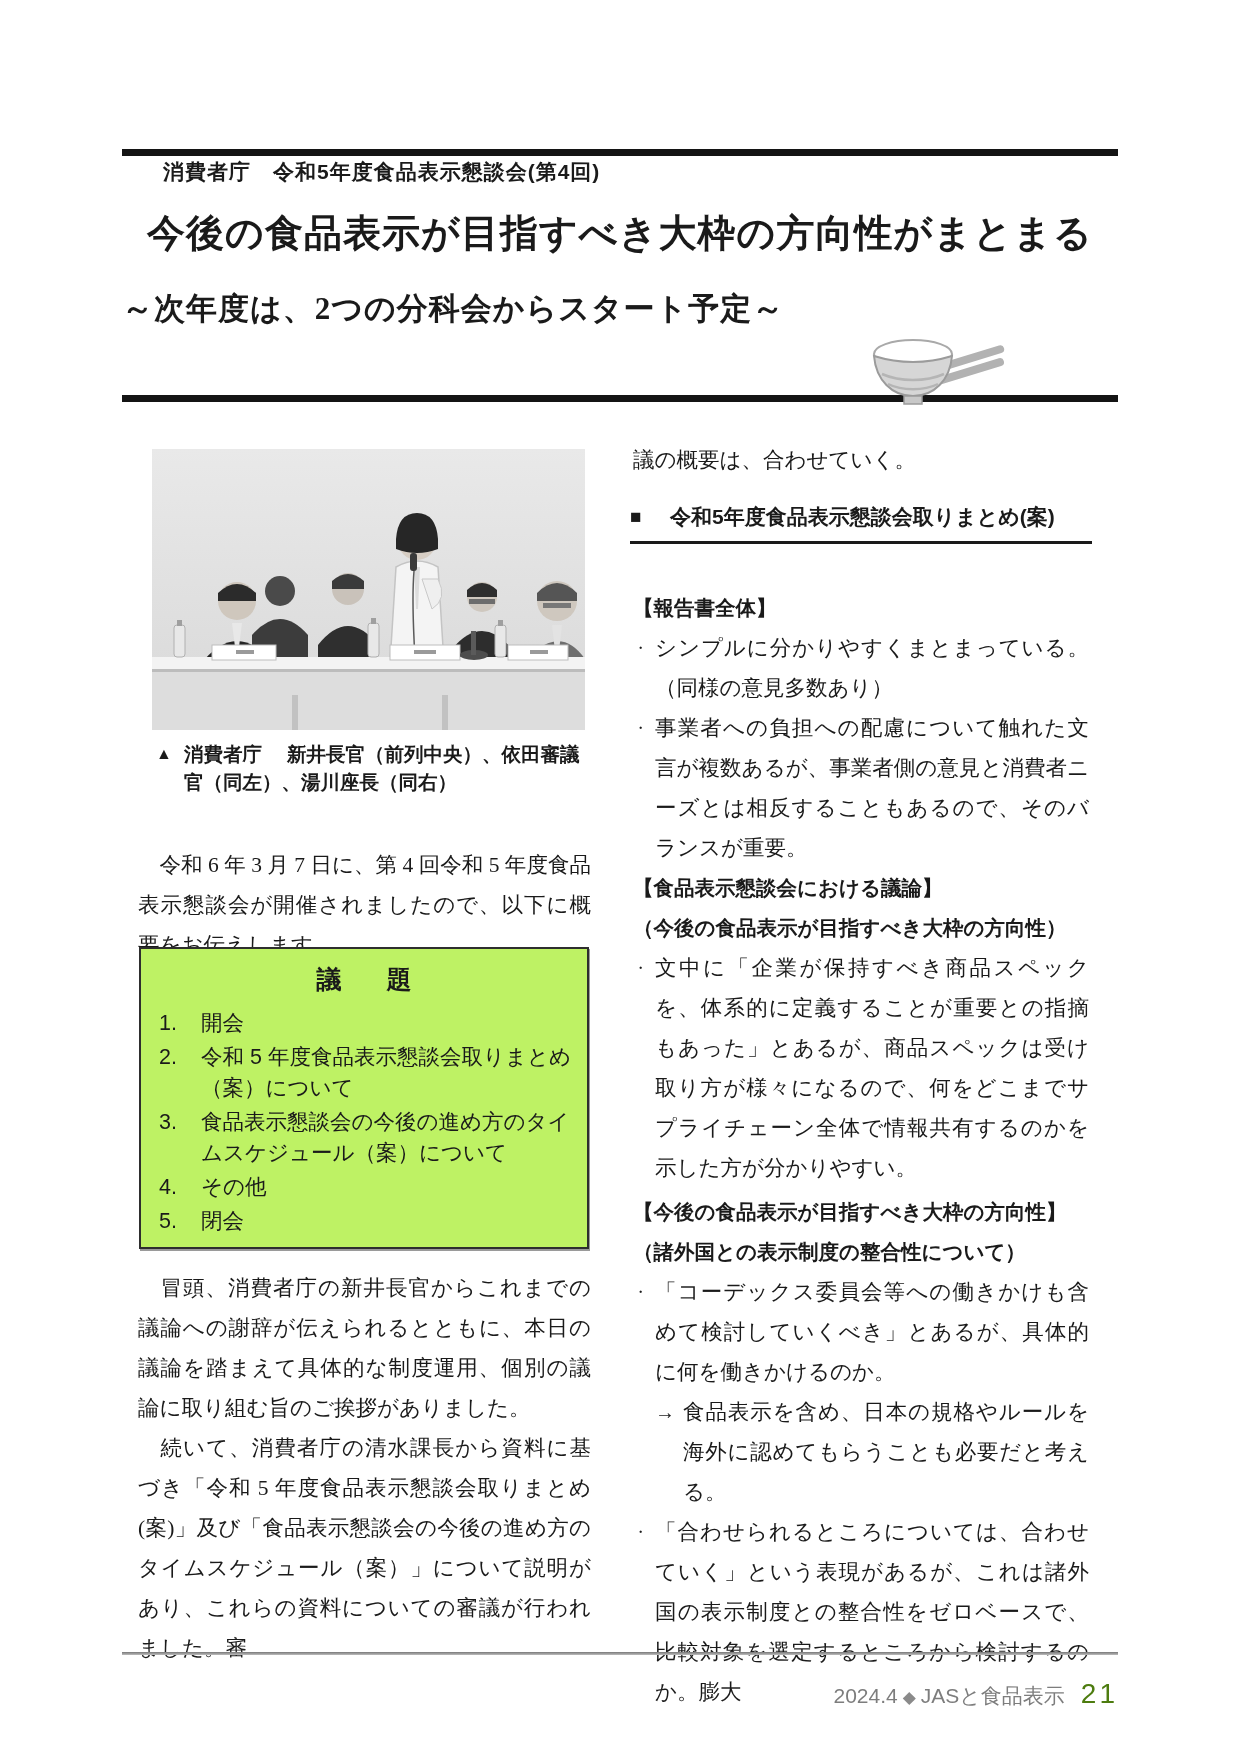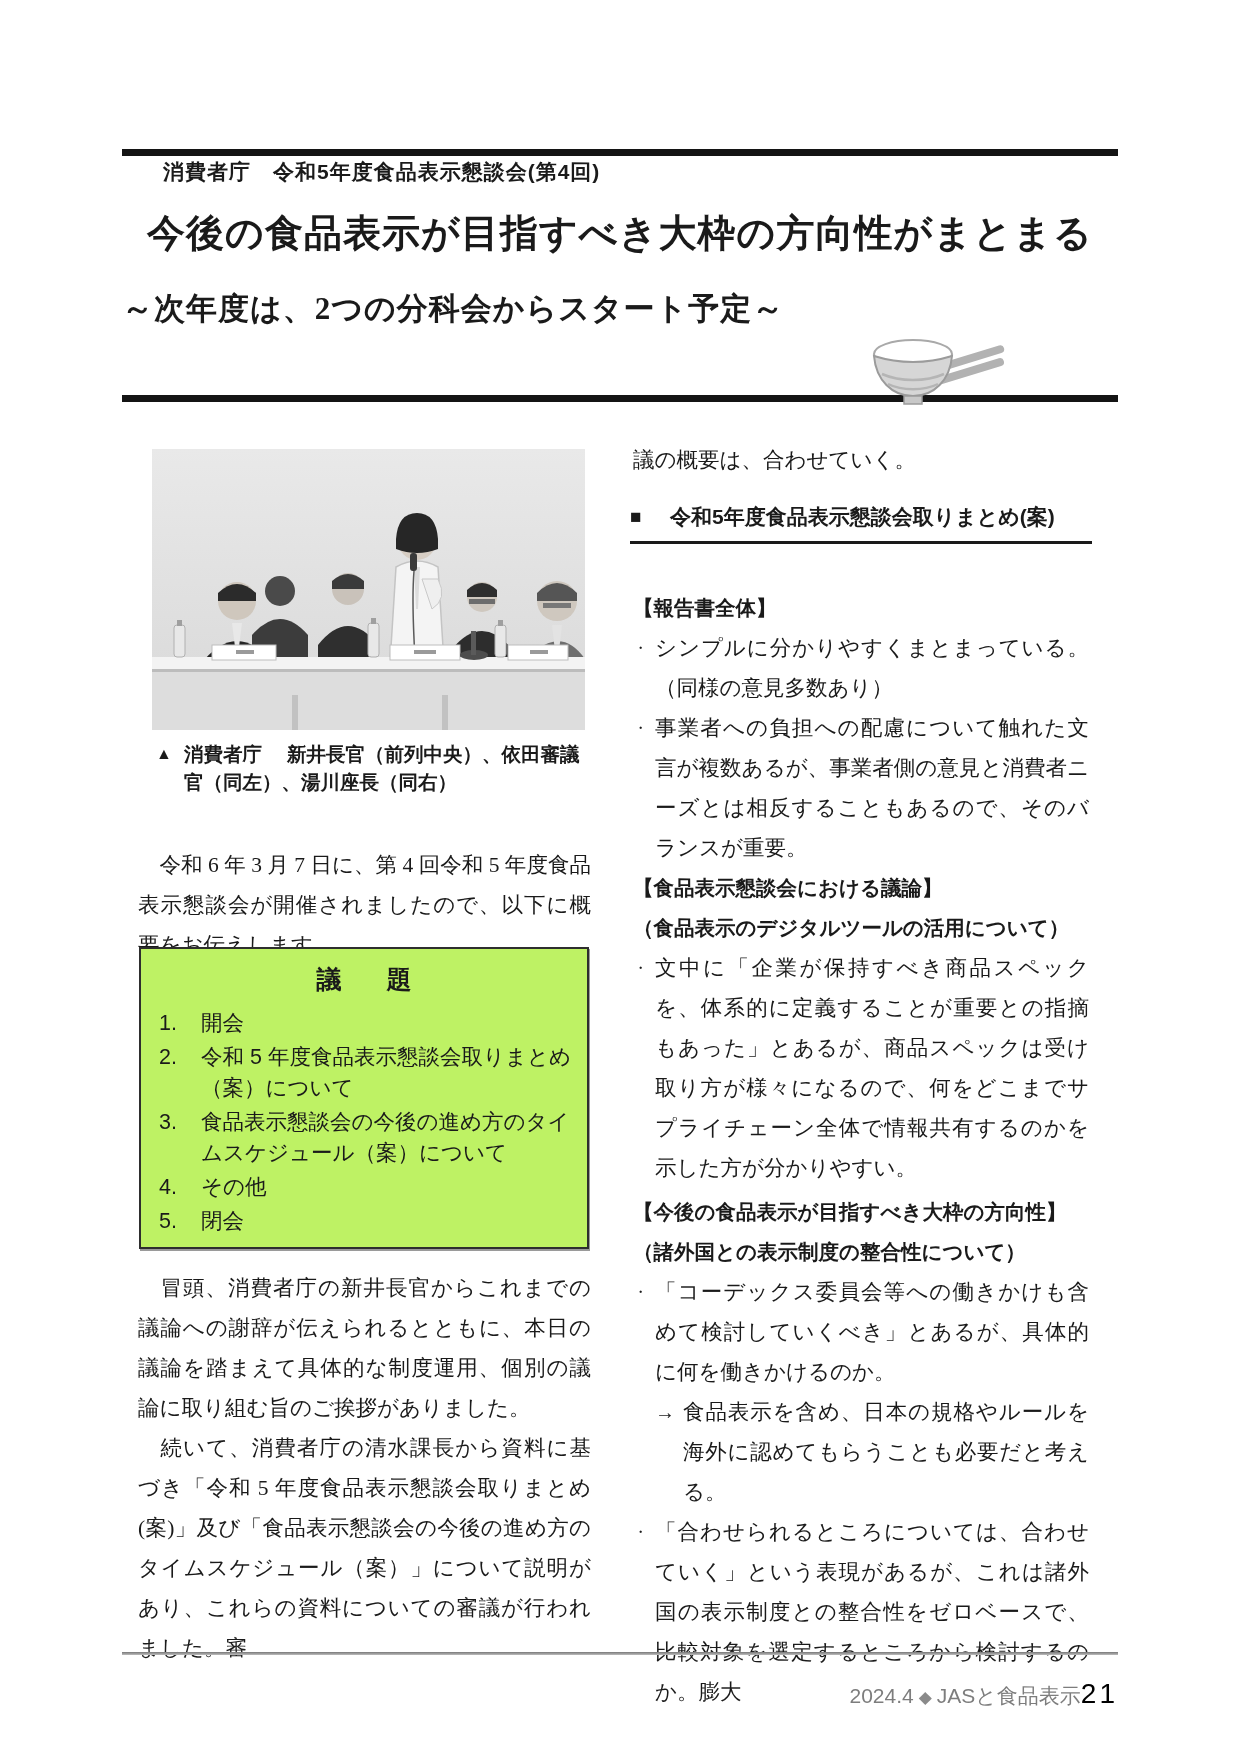--- a/index.html
+++ b/index.html
@@ -79,21 +79,21 @@
   li.arrow-item{margin-left:22px;}
   .btx{flex:1;}
 
   .footer-rule{position:absolute;left:122px;top:1652px;width:996px;height:3px;
     background:linear-gradient(#787878,#bdbdbd);}
   .footer{
     position:absolute;left:122px;top:1678px;width:996px;text-align:right;
     font-family:"Liberation Sans",sans-serif;color:#7d7d7d;font-size:21px;
   }
   .footer .dia{font-size:17px;color:#8a8a8a;margin:0 5px;}
-  .footer .page-num{font-size:28px;color:#000000;margin-left:0;letter-spacing:3px;}
+  .footer .page-num{font-size:28px;color:#4d7c0f;margin-left:16px;letter-spacing:3px;}
 </style>
 </head>
 <body>
 
 <div class="page">
 
   <div class="rule" id="rule-top"></div>
   <div class="kicker">消費者庁　令和5年度食品表示懇談会(第4回)</div>
   <h1 class="title" style="margin:0;text-align:center;">今後の食品表示が目指すべき大枠の方向性がまとまる</h1>
   <h2 class="subtitle" style="margin:0;">～次年度は、2つの分科会からスタート予定～</h2>
@@ -227,21 +227,21 @@
       </li>
       <li>
         <span class="mk">・</span>
         <span class="btx">事業者への負担への配慮について触れた文言が複数あるが、事業者側の意見と消費者ニーズとは相反することもあるので、そのバランスが重要。</span>
       </li>
     </ul>
   </div>
 
   <div class="block" id="block2">
     <h3>【食品表示懇談会における議論】</h3>
-    <h4>（食品表示のデジタルツールの活用について）</h4>
+    <h4>（今後の食品表示が目指すべき大枠の方向性）</h4>
     <ul>
       <li>
         <span class="mk">・</span>
         <span class="btx">文中に「企業が保持すべき商品スペックを、体系的に定義することが重要との指摘もあった」とあるが、商品スペックは受け取り方が様々になるので、何をどこまでサプライチェーン全体で情報共有するのかを示した方が分かりやすい。</span>
       </li>
     </ul>
   </div>
 
   <div class="block" id="block3">
     <h3>【今後の食品表示が目指すべき大枠の方向性】</h3>

